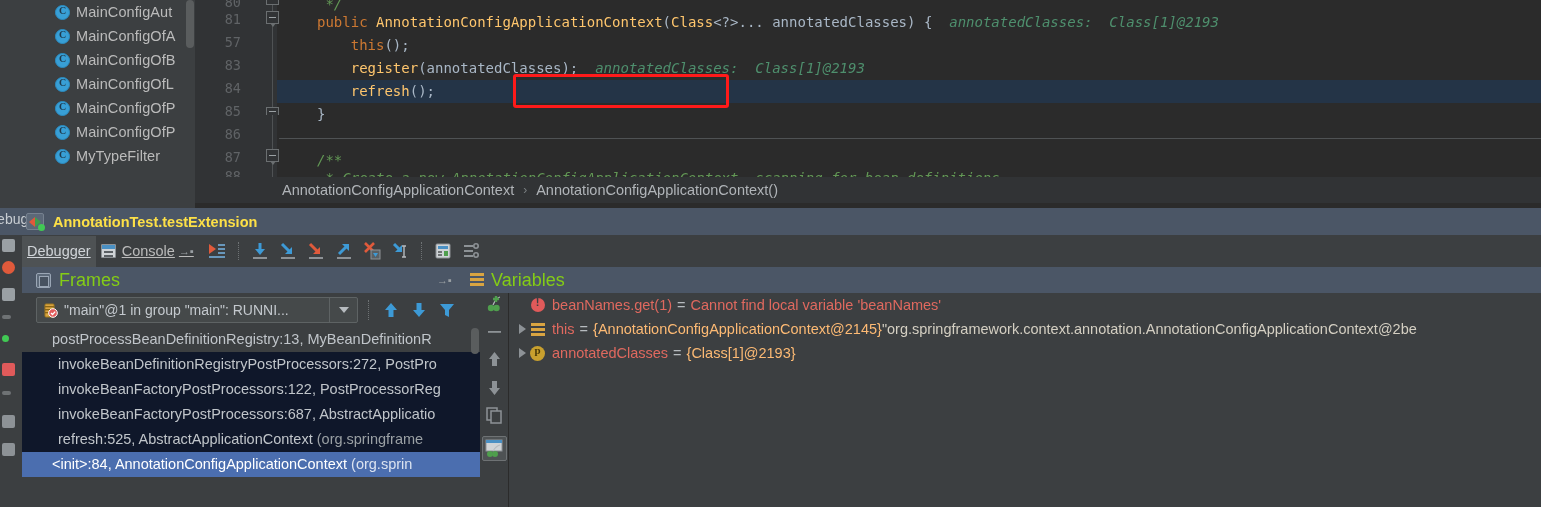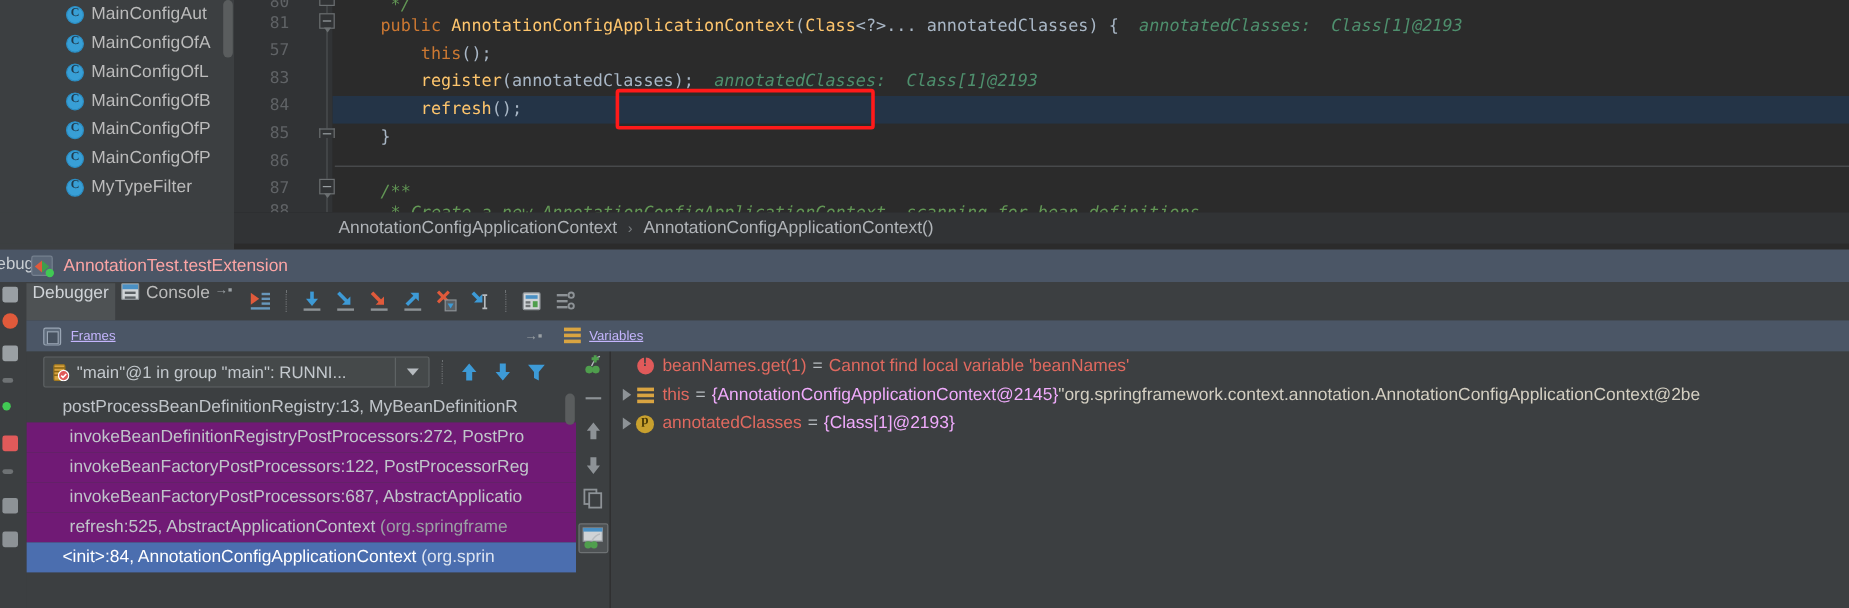--- a/index.html
+++ b/index.html
@@ -69,66 +69,66 @@
   .bc-sep { margin: 0 9px; color: #7a7f82; font-size: 12px; }
   .crumb-left { position:absolute; left:0; top:177px; width:195px; height:26px; background:#3c3f41; }
 
   
   .debug-tabbar { position: absolute; left: 0; top: 208px; width: 1541px; height: 27px; background: #4b5666; display:flex; align-items:center; }
   .dbg-word { position:absolute; left:-13px; top:3px; font-size:14px; color:#c8cdd2; }
   .run-ic { position:relative; width: 18px; height: 17px; margin-left: 26px; background:#5c6878; border:1px solid #76818f; border-radius:2px; display:flex; align-items:center; justify-content:center; }
   .run-ic .l { width:0;height:0;border-top:5px solid transparent;border-bottom:5px solid transparent;border-right:6px solid #e05a3b;}
   .run-ic .r { width:0;height:0;border-top:5px solid transparent;border-bottom:5px solid transparent;border-left:6px solid #3f9e4d;}
   .run-dot { position:absolute; right:-2px; bottom:-2px; width:7px; height:7px; border-radius:50%; background:#41c954; }
-  .tab-title { margin-left: 9px; font-size: 14.5px; color: #fca5a5; }
+  .tab-title { margin-left: 9px; font-size: 14.5px; color: #fde047; font-weight: bold; }
 
   .left-rail { position: absolute; left: 0; top: 235px; width: 22px; height: 272px; background: #3c3f41; overflow:hidden; }
   .rail-ic { position:absolute; left:2px; width:13px; height:13px; border-radius:2px; }
 
   .dbg-panel { position: absolute; left: 22px; top: 235px; width: 1519px; height: 272px; background: #3c3f41; }
 
   .toolbar-row { position: absolute; left: 0; top: 0; width: 1519px; height: 32px; background: #3c3f41; display: flex; align-items: center; }
-  .tab-btn { height: 31px; display: flex; align-items: flex-start; padding: 0 5px; font-size: 14.5px; color: #bbbbbb; }
+  .tab-btn { height: 31px; display: flex; align-items: center; padding: 0 5px; font-size: 14.5px; color: #bbbbbb; text-decoration: underline; }
   .tab-btn.active { background: #4e5254; color: #d0d4d8; }
   .console-ic { width: 15px; height: 14px; background: #cfd3d6; border: 1px solid #8d9296; border-radius:1px; margin-right: 6px; position: relative; }
   .console-ic::before { content:""; position:absolute; left:0; top:0; right:0; height:4px; background:#4a90c4; }
   .console-ic::after { content:""; position:absolute; left:2px; top:6px; width:9px; height:2px; background:#5a5f63; box-shadow:0 4px 0 #5a5f63; }
   .pin { margin-left:4px; color:#9aa0a4; font-size:11px; }
   .tb-sep { width:1px; height:18px; border-left:1px dotted #6e7274; margin: 0 7px; }
 
   .ic { width: 20px; height: 20px; margin: 0 4px; position: relative; flex:none; }
   .ic svg { display:block; }
 
   
   .fv-head { position: absolute; top: 32px; left: 0; width: 1519px; height: 26px; background: #4b5666; display:flex; align-items:center; }
   .fv-head .seg1 { width: 440px; display:flex; align-items:center; padding-left:14px; }
   .fv-head .seg2 { display:flex; align-items:center; padding-left: 8px; }
   .frames-ic { width:15px; height:15px; border:1px solid #9aa6b5; background:#5d6a7a; border-radius:2px; margin-right:8px; position:relative;}
   .frames-ic::after{content:"";position:absolute;left:2px;top:2px;width:8px;height:9px;border:1px solid #9aa6b5;background:#475260;}
   .vars-ic { width:14px;height:14px;margin-right:7px;background:
      linear-gradient(#d9a441,#d9a441) 0 0/14px 3px no-repeat,
      linear-gradient(#d9a441,#d9a441) 0 5px/14px 3px no-repeat,
      linear-gradient(#d9a441,#d9a441) 0 10px/14px 3px no-repeat; }
-  .fv-label { font-size: 11px; color: #c4b5fd; text-decoration: underline; }
+  .fv-label { font-size: 18px; color: #84cc16; }
   .arrow-pin { margin-left:auto; margin-right:10px; color:#9aa0a4; font-size:11px; }
 
   
   .frames-pane { position: absolute; left: 0; top: 58px; width: 458px; height: 214px; background: #3c3f41; }
   .thread-row { position: absolute; left: 0; top: 0; width: 458px; height: 34px; display:flex; align-items:center; }
   .thread-combo { margin-left: 14px; width: 322px; height: 26px; background: #45494a; border: 1px solid #5e6364; border-radius: 2px; display:flex; align-items:center; }
   .thread-ic { width:15px; height:15px; margin-left:6px; margin-right:6px; position:relative; flex:none; }
   .thread-txt { font-size: 14px; color: #c4c9ce; white-space: nowrap; overflow:hidden; }
   .combo-arrow { margin-left:auto; width: 28px; height: 24px; border-left:1px solid #5e6364; display:flex; align-items:center; justify-content:center; }
   .combo-arrow i { width:0;height:0;border-left:5px solid transparent;border-right:5px solid transparent;border-top:6px solid #b6bbbf; }
   .tb-dots { width:1px; height:20px; border-left: 1px dotted #6e7274; margin: 0 8px 0 10px; }
 
   .frames-list { position: absolute; left: 0; top: 34px; width: 458px; height: 180px; overflow: hidden; }
   .frame-row { height: 25px; line-height: 25px; padding-left: 30px; font-size: 14.5px; color: #c0c5ca; white-space: nowrap; }
   .frame-row .pkg { color: #9aa0a4; }
-  .frame-row.lib { background: #701a75; padding-left: 36px; }
+  .frame-row.lib { background: #0f172a; padding-left: 36px; }
   .frame-row.sel { background: #4b6eaf; color: #ffffff; }
   .frame-row.sel .pkg { color: #dbe3f0; }
   .frames-scroll { position:absolute; right:1px; top:1px; width:8px; height:26px; background:#5a5d5e; border-radius:4px; }
 
   
   .watch-tb { position: absolute; left: 458px; top: 58px; width: 28px; height: 214px; background: #3c3f41; }
   .wt-ic { position: absolute; left: 4px; width: 21px; height: 21px; }
 
   .vsplit { position: absolute; left: 486px; top: 58px; width: 1px; height: 214px; background: #2b2b2b; }
 
@@ -142,46 +142,46 @@
   .err-ic::after{content:"!";position:absolute;left:0;top:-2px;width:14px;text-align:center;font-size:11px;font-weight:bold;color:#3c3f41;font-family:"Liberation Sans",sans-serif;}
   .obj-ic { width:14px;height:13px;background:
      linear-gradient(#d9a441,#d9a441) 0 0/14px 3px no-repeat,
      linear-gradient(#d9a441,#d9a441) 0 5px/14px 3px no-repeat,
      linear-gradient(#d9a441,#d9a441) 0 10px/14px 3px no-repeat; }
   .p-ic { width:15px;height:15px;border-radius:50%;background:#c8a02e;position:relative;}
   .p-ic::after{content:"p";position:absolute;left:0;top:-2px;width:15px;text-align:center;font-size:11px;font-weight:bold;color:#4a3a06;font-family:"Liberation Serif",serif;}
   .v-name { color: #e0695f; margin-left: 6px; }
   .v-eq { color: #b6bbbf; margin: 0 5px; }
   .v-err { color: #e0695f; }
-  .v-ref { color: #f0abfc; }
+  .v-ref { color: #fdba74; }
   .v-str { color: #d4cfc2; }
 </style>
 </head>
 <body>
 
 <div id="root">
 
   <div class="top-area">
 
     <div class="tree">
       <div class="tree-row">
           <span class="cls-icon"></span>
           <span class="lbl">MainConfigAut</span>
         </div>
       <div class="tree-row">
           <span class="cls-icon"></span>
           <span class="lbl">MainConfigOfA</span>
         </div>
       <div class="tree-row">
           <span class="cls-icon"></span>
+          <span class="lbl">MainConfigOfB</span>
+        </div>
+      <div class="tree-row">
+          <span class="cls-icon"></span>
           <span class="lbl">MainConfigOfL</span>
-        </div>
-      <div class="tree-row">
-          <span class="cls-icon"></span>
-          <span class="lbl">MainConfigOfB</span>
         </div>
       <div class="tree-row">
           <span class="cls-icon"></span>
           <span class="lbl">MainConfigOfP</span>
         </div>
       <div class="tree-row">
           <span class="cls-icon"></span>
           <span class="lbl">MainConfigOfP</span>
         </div>
       <div class="tree-row">

